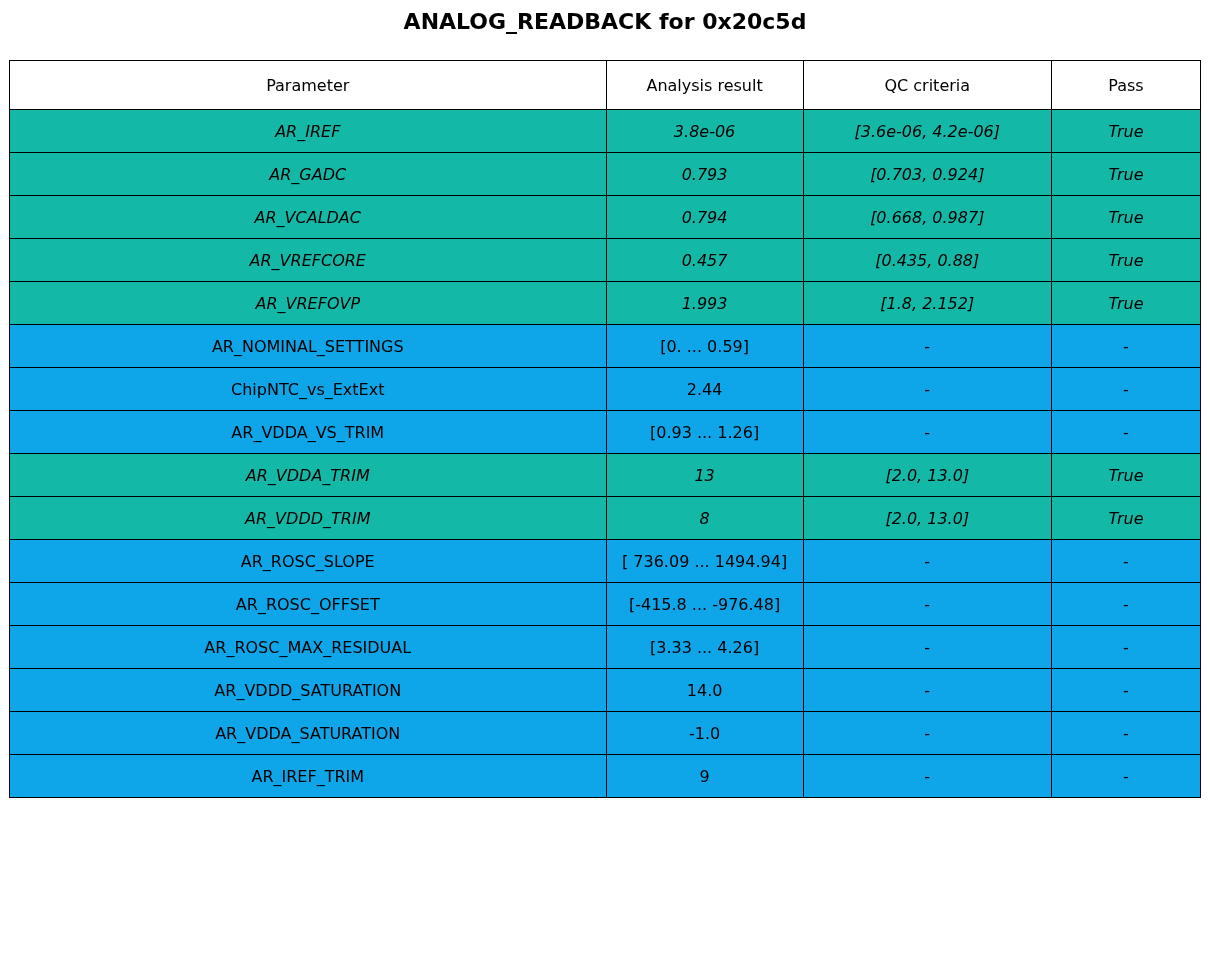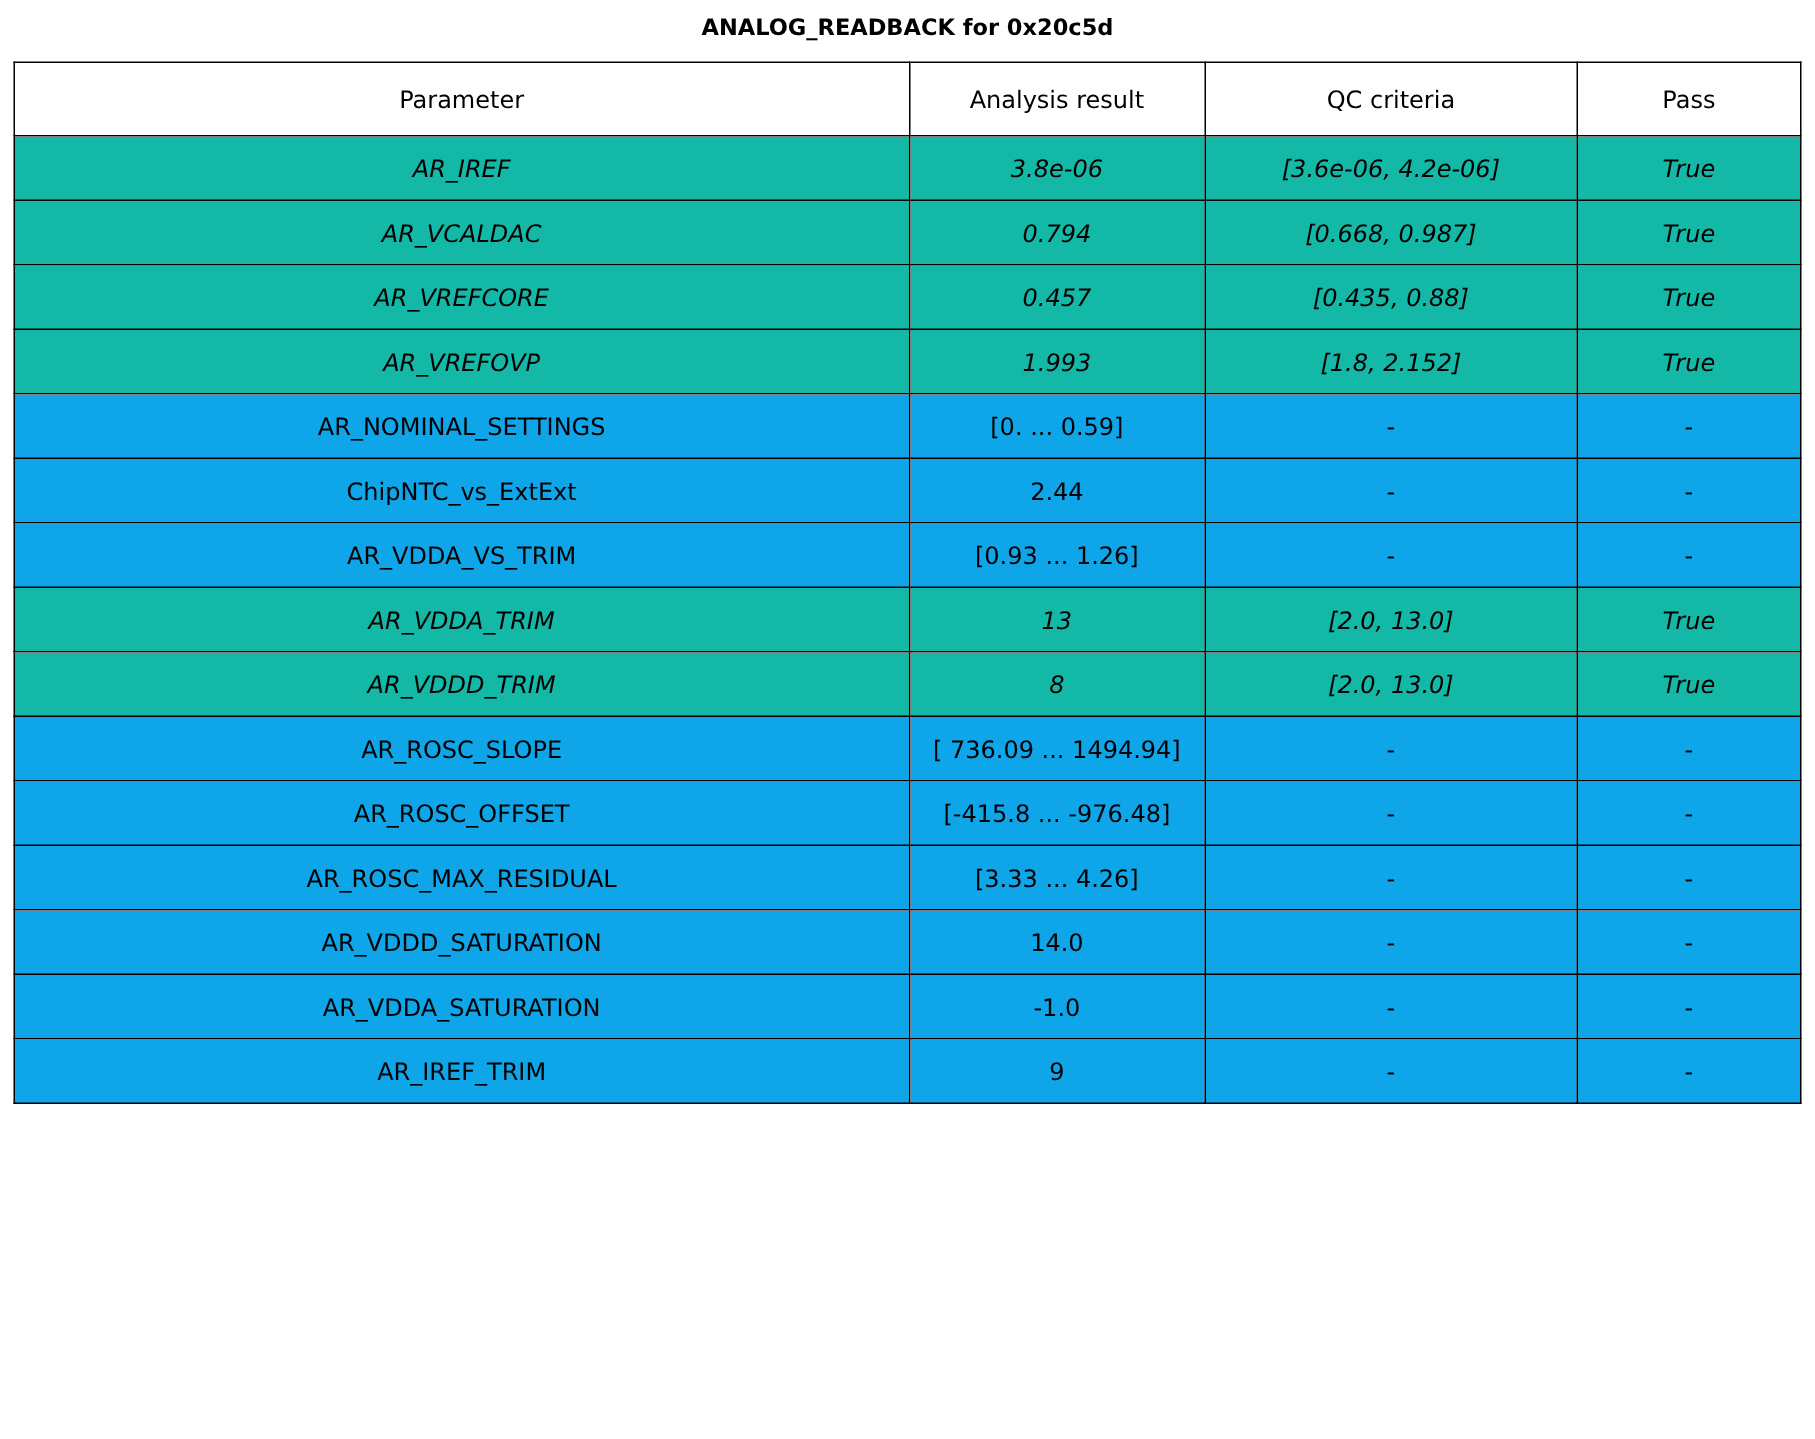--- a/index.html
+++ b/index.html
@@ -14,31 +14,31 @@
     color: #000000;
   }
   .page {
     width: 1210px;
     height: 959px;
     position: relative;
     box-sizing: border-box;
   }
   .title {
     text-align: center;
-    font-size: 15px;
+    font-size: 22px;
     font-weight: bold;
     padding-top: 9px;
     padding-bottom: 10px;
     letter-spacing: 0px;
     font-family: "DejaVu Sans", sans-serif;
   }
   table.qc {
     border-collapse: collapse;
     width: 1192px;
-    margin: 4px auto;
+    margin: 16px auto;
     table-layout: fixed;
   }
   table.qc td, table.qc th {
     border: 1px solid #000000;
     text-align: center;
     vertical-align: middle;
     font-size: 16px;
     font-weight: normal;
     height: 42px;
     padding: 0;
@@ -80,20 +80,26 @@
         <th>Analysis result</th>
         <th>QC criteria</th>
         <th>Pass</th>
       </tr>
     </thead>
     <tbody id="table-body">
         <tr class="pass-row">
           <td>AR_IREF</td>
           <td>3.8e-06</td>
           <td>[3.6e-06, 4.2e-06]</td>
+          <td>True</td>
+        </tr>
+        <tr class="pass-row">
+          <td>AR_GADC</td>
+          <td>0.793</td>
+          <td>[0.703, 0.924]</td>
           <td>True</td>
         </tr>
         <tr class="pass-row">
           <td>AR_VCALDAC</td>
           <td>0.794</td>
           <td>[0.668, 0.987]</td>
           <td>True</td>
         </tr>
         <tr class="pass-row">
           <td>AR_VREFCORE</td>

